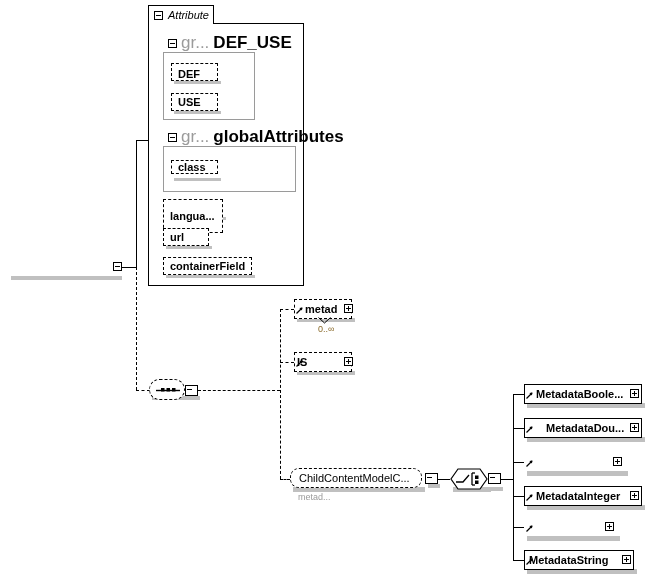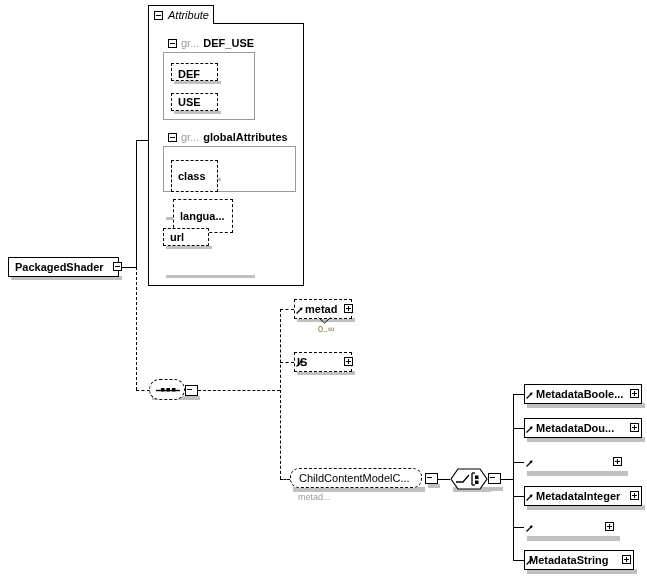--- a/index.html
+++ b/index.html
@@ -59,21 +59,21 @@
   }
 
   
   .group-header {
     position:absolute;
     box-sizing:border-box;
     display:flex;
     align-items:center;
     gap:4px;
     padding-left:5px;
-    font-size:11px;
+    font-size:17px;
     background:#fff;
     border-bottom:1px solid #9a9a9a;
     border-right:1px solid #9a9a9a;
   }
   .group-header .gr-prefix { color:#9b9b9b; font-weight:normal; }
   .group-header .gr-name  { color:#000; font-weight:bold; }
 
   
   .ctrl {
     width:9px; height:9px;
@@ -194,40 +194,40 @@
   </div>
 
   <div class="group-box" style="left:163px; top:128px; width:133px; height:64px;"></div>
   <div class="group-header" style="left:163px; top:128px; width:133px; height:19px; border-left:none; border-top:none; border-right:none;">
     <span class="ctrl"></span>
     <span class="gr-prefix">gr...</span>
     <span class="gr-name">globalAttributes</span>
   </div>
 
   <div class="shadow" style="left:174px; top:178px; width:47px; height:3px;"></div>
-  <div class="node dashed" style="left:171px; top:160px; width:47px; height:32px;">
+  <div class="node dashed" style="left:171px; top:160px; width:47px; height:14px;">
     <span class="lbl">class</span>
   </div>
 
   <div class="shadow" style="left:166px; top:217px; width:60px; height:3px;"></div>
-  <div class="node dashed" style="left:163px; top:199px; width:60px; height:34px;margin-left:10px;">
+  <div class="node dashed" style="left:163px; top:199px; width:60px; height:34px;">
     <span class="lbl">langua...</span>
   </div>
 
   <div class="shadow" style="left:166px; top:246px; width:46px; height:3px;"></div>
   <div class="node dashed" style="left:163px; top:228px; width:46px; height:18px;">
     <span class="lbl">url</span>
   </div>
 
   <div class="shadow" style="left:166px; top:275px; width:89px; height:3px;"></div>
+  <div class="node dashed" style="left:163px; top:257px; width:89px; height:18px;">
+    <span class="lbl">containerField</span>
+  </div>
 
   <div class="shadow" style="left:11px; top:276px; width:111px; height:4px;"></div>
-  <div class="node solid" style="left:8px; top:257px; width:111px; height:20px; padding-right:14px;">
-    <span class="lbl">PackagedShader</span>
-  </div>
   <span class="ctrl ctrl-abs" style="left:113px; top:262px;"></span>
 
   <div class="line-solid-h" style="left:122px; top:267px; width:14px;"></div>
   <div class="line-solid-v" style="left:136px; top:140px; height:127px;"></div>
   <div class="line-solid-h" style="left:136px; top:140px; width:13px;"></div>
 
   <div class="line-dash-v" style="left:136px; top:267px; height:123px;"></div>
   <div class="line-dash-h" style="left:136px; top:390px; width:14px;"></div>
 
   <div class="shadow" style="left:152px; top:396px; width:36px; height:4px;"></div>
@@ -306,21 +306,21 @@
     <span class="lbl">MetadataBoole...</span>
   </div>
   <svg class="ref-arrow" style="left:526px; top:392px;" viewBox="0 0 7 7">
     <path d="M0.5 6.5 L6 1" stroke="#000" stroke-width="1.2" fill="none"></path>
     <path d="M6.5 0.5 L3.3 1.1 L5.9 3.6 Z" fill="#000"></path>
   </svg>
   <span class="ctrl ctrl-abs plus" style="left:630px; top:389px;"></span>
 
   <div class="line-solid-h" style="left:513px; top:428px; width:11px;"></div>
   <div class="shadow" style="left:527px; top:437px; width:118px; height:5px;"></div>
-  <div class="node solid" style="left:524px; top:418px; width:118px; height:20px; padding-left:11px; padding-right:15px;">
+  <div class="node solid" style="left:524px; top:418px; width:118px; height:20px; padding-left:21px; padding-right:15px;">
     <span class="lbl">MetadataDou...</span>
   </div>
   <svg class="ref-arrow" style="left:526px; top:426px;" viewBox="0 0 7 7">
     <path d="M0.5 6.5 L6 1" stroke="#000" stroke-width="1.2" fill="none"></path>
     <path d="M6.5 0.5 L3.3 1.1 L5.9 3.6 Z" fill="#000"></path>
   </svg>
   <span class="ctrl ctrl-abs plus" style="left:630px; top:423px;"></span>
 
   <div class="line-solid-h" style="left:513px; top:462px; width:11px;"></div>
   <div class="shadow" style="left:527px; top:471px; width:101px; height:5px;"></div>

